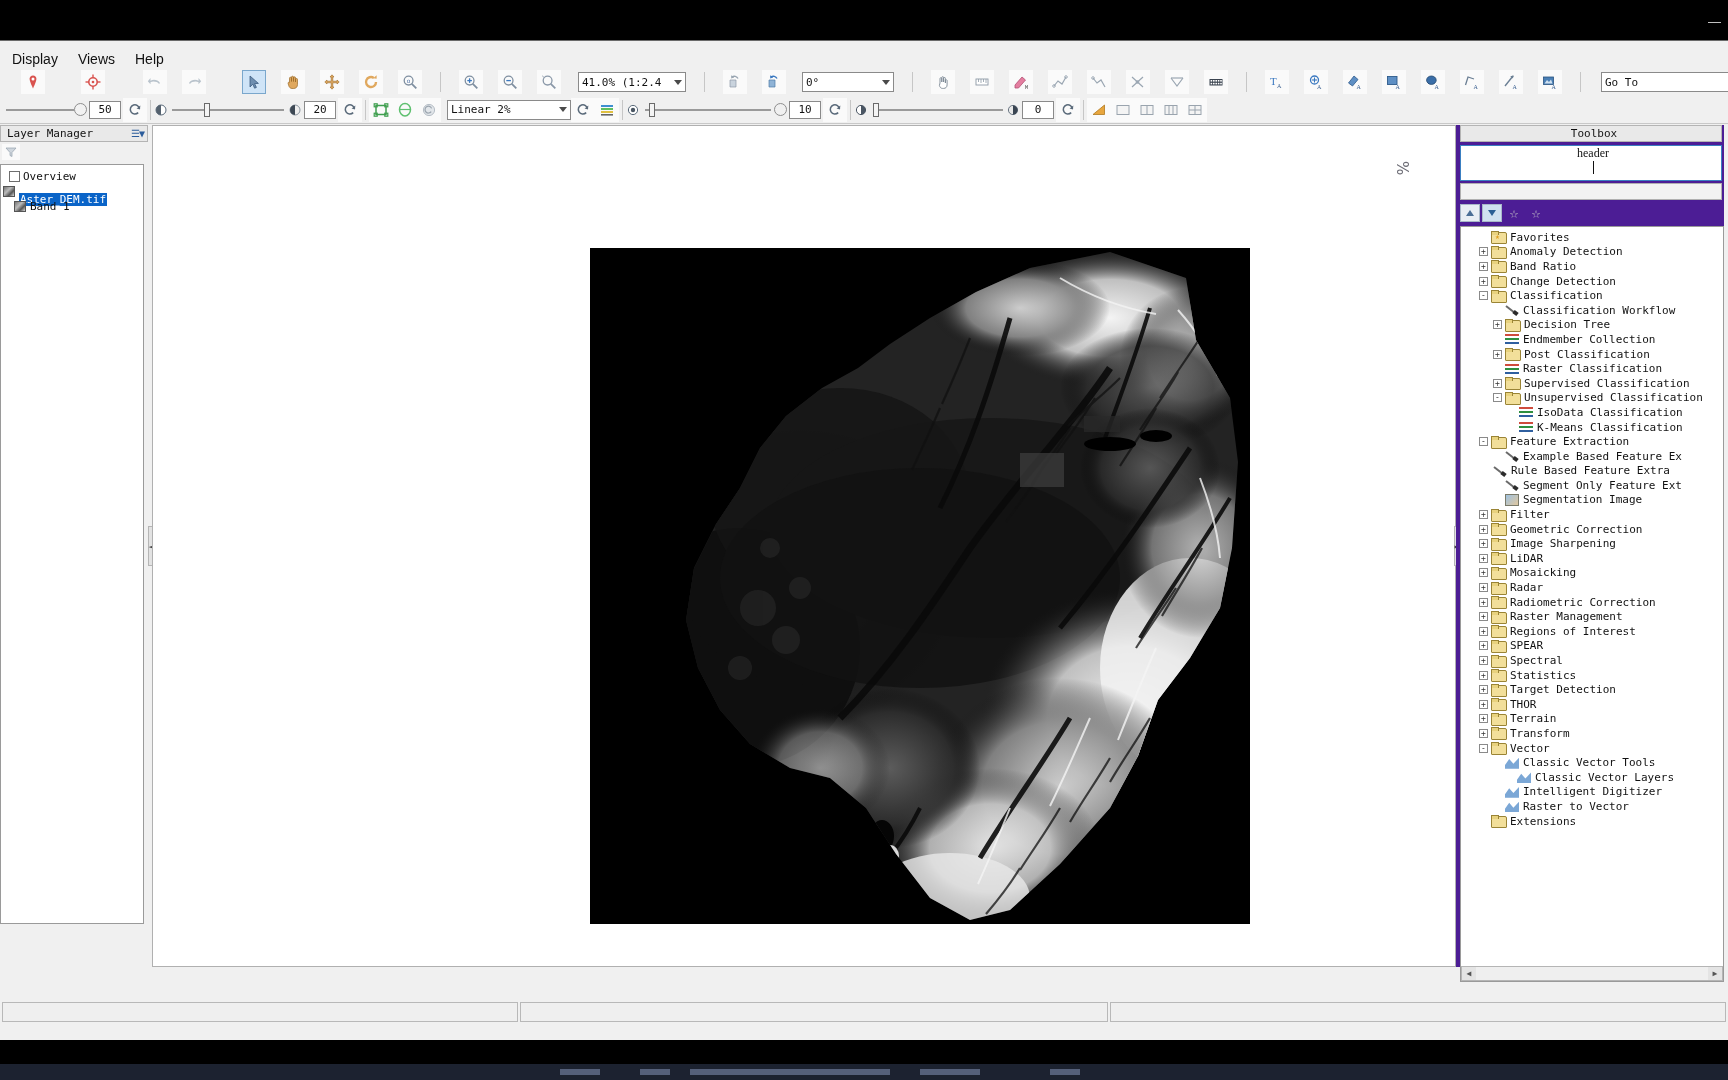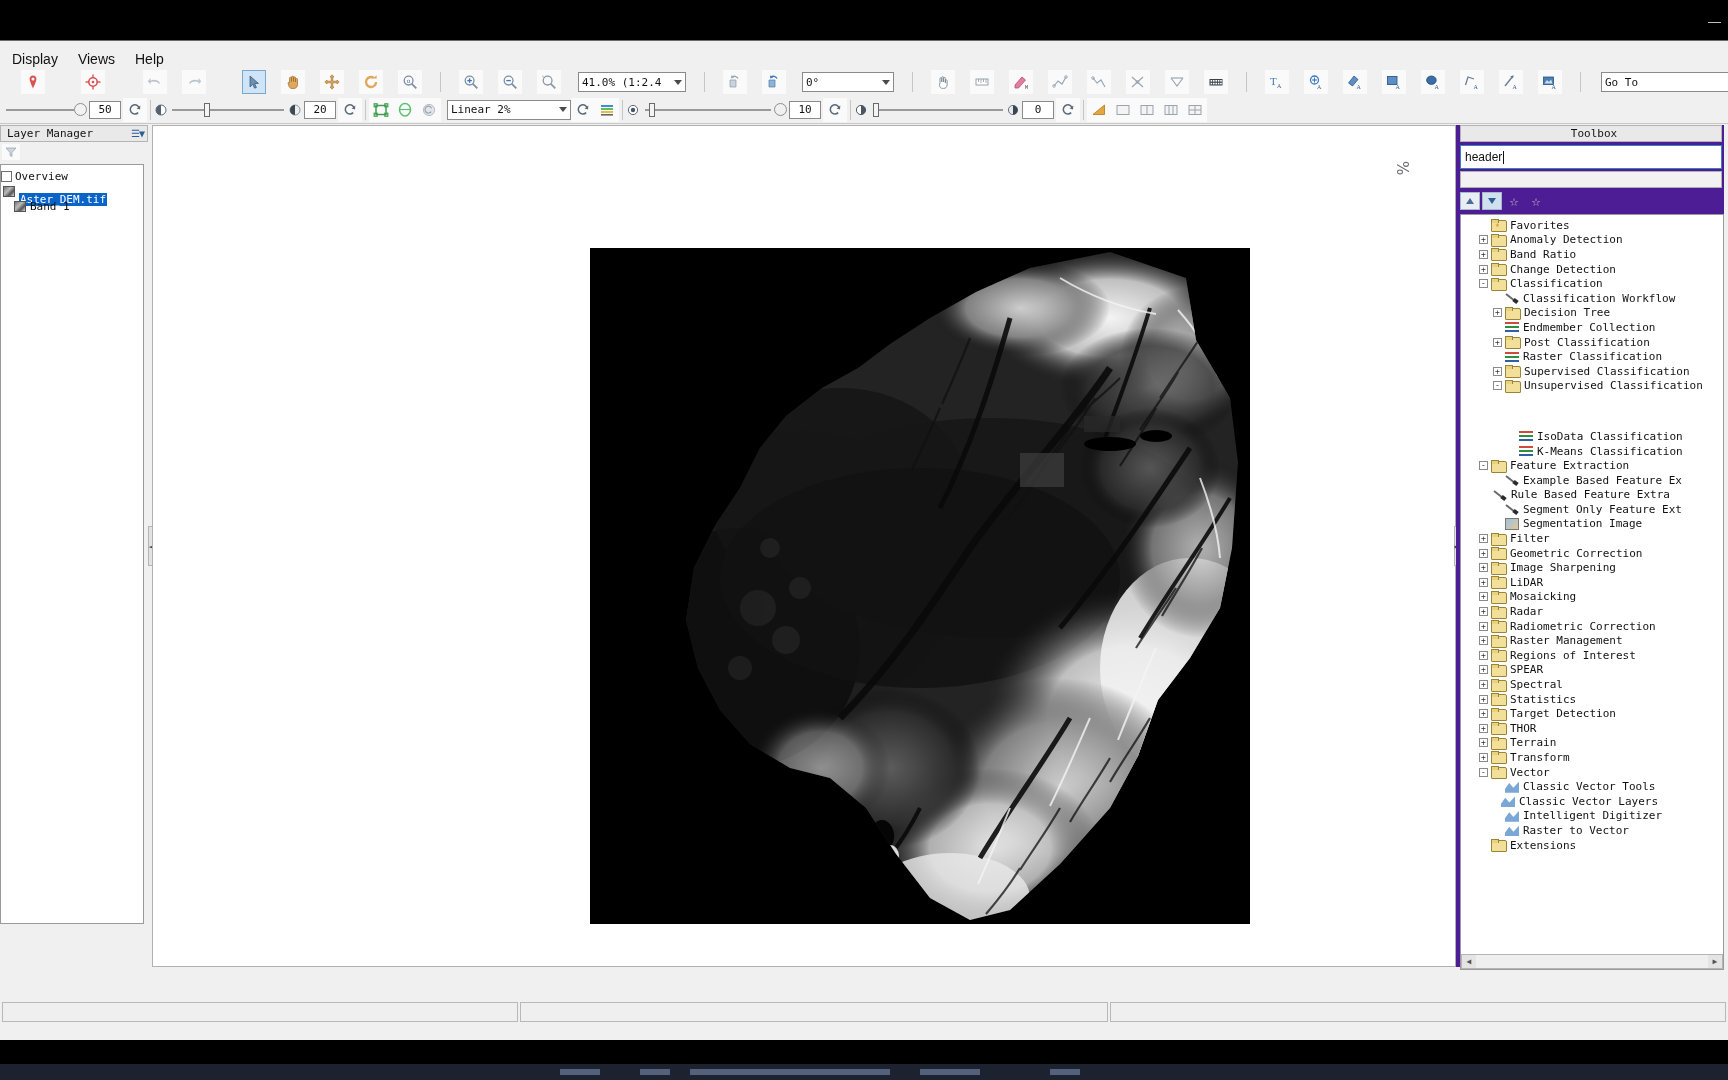--- a/index.html
+++ b/index.html
@@ -263,27 +263,27 @@
   }
 
   
   .dock-right {
     position: absolute; right: 4px; top: 0;
     width: 268px; height: 842px;
     background: #4c1d95;
   }
   .tbx-search {
     margin: 3px 2px 0 4px;
-    height: 24px;
+    height: 36px;
     background: #fff;
     border: 1px solid #3a7fc1;
     display: flex; align-items: center;
     padding-left: 4px;
-    font-family: Liberation Sans, sans-serif;
-    font-size: 12px; color: #111;
+    font-family: Liberation Serif, serif;
+    font-size: 12px; color: #111; flex-direction: column;
   }
   .caret {
     display: inline-block;
     width: 1px; height: 13px;
     background: #111;
     margin-left: 1px;
   }
   .tbx-second {
     margin: 2px 2px 0 4px;
     height: 17px;
@@ -884,21 +884,21 @@
           <div class="tbtn" style="width:18px;height:16px">
             <svg width="12" height="12" viewBox="0 0 12 12">
               <path d="M1 2 L11 2 L7 6.5 L7 10.5 L5 9.5 L5 6.5 Z" fill="#cfd6dd" stroke="#94a0ac" stroke-width="0.7"></path>
             </svg>
           </div>
         </div>
 
         <div class="lm-tree">
 
           <div id="lm-rows">
-              <div class="tree-row" style="padding-left: 0;">
+              <div class="tree-row" style="padding-left: 8px;">
                 <span class="cb"></span>
                 <span class="lbl">Overview</span>
               </div>
               <div class="tree-row sel" style="padding-left: 2px;">
                 <span class="layicon"></span>
                 <span class="lbl">Aster_DEM.tif</span>
               </div>
               <div class="tree-row" style="padding-left: 13px;">
                 <span class="layicon"></span>
                 <span class="lbl">Band 1</span>
@@ -1127,21 +1127,21 @@
               <div class="tbx-row" style="padding-left: 32px;">
                 <span class="expander">+</span>
                 <span class="folder"></span>
                 <span>Supervised Classification</span>
               </div>
               <div class="tbx-row" style="padding-left: 32px;">
                 <span class="expander">-</span>
                 <span class="folder"></span>
                 <span>Unsupervised Classification</span>
               </div>
-              <div class="tbx-row" style="padding-left: 46px; margin-top: 36px;">
+              <div class="tbx-row" style="padding-left: 46px;">
                 <span class="expander blank"></span>
                 <span class="barsicon">
                   <i></i>
                   <i></i>
                   <i></i>
                 </span>
                 <span>IsoData Classification</span>
               </div>
               <div class="tbx-row" style="padding-left: 46px;">
                 <span class="expander blank"></span>
@@ -1260,21 +1260,21 @@
               <div class="tbx-row" style="padding-left: 18px;">
                 <span class="expander">-</span>
                 <span class="folder"></span>
                 <span>Vector</span>
               </div>
               <div class="tbx-row" style="padding-left: 32px;">
                 <span class="expander blank"></span>
                 <span class="vecicon"></span>
                 <span>Classic Vector Tools</span>
               </div>
-              <div class="tbx-row" style="padding-left: 28px; align-items: center;">
+              <div class="tbx-row" style="padding-left: 44px; align-items: center;">
                 <span class="expander blank"></span>
                 <span class="vecicon"></span>
                 <span>Classic Vector Layers</span>
               </div>
               <div class="tbx-row" style="padding-left: 32px;">
                 <span class="expander blank"></span>
                 <span class="vecicon"></span>
                 <span>Intelligent Digitizer</span>
               </div>
               <div class="tbx-row" style="padding-left: 32px;">

